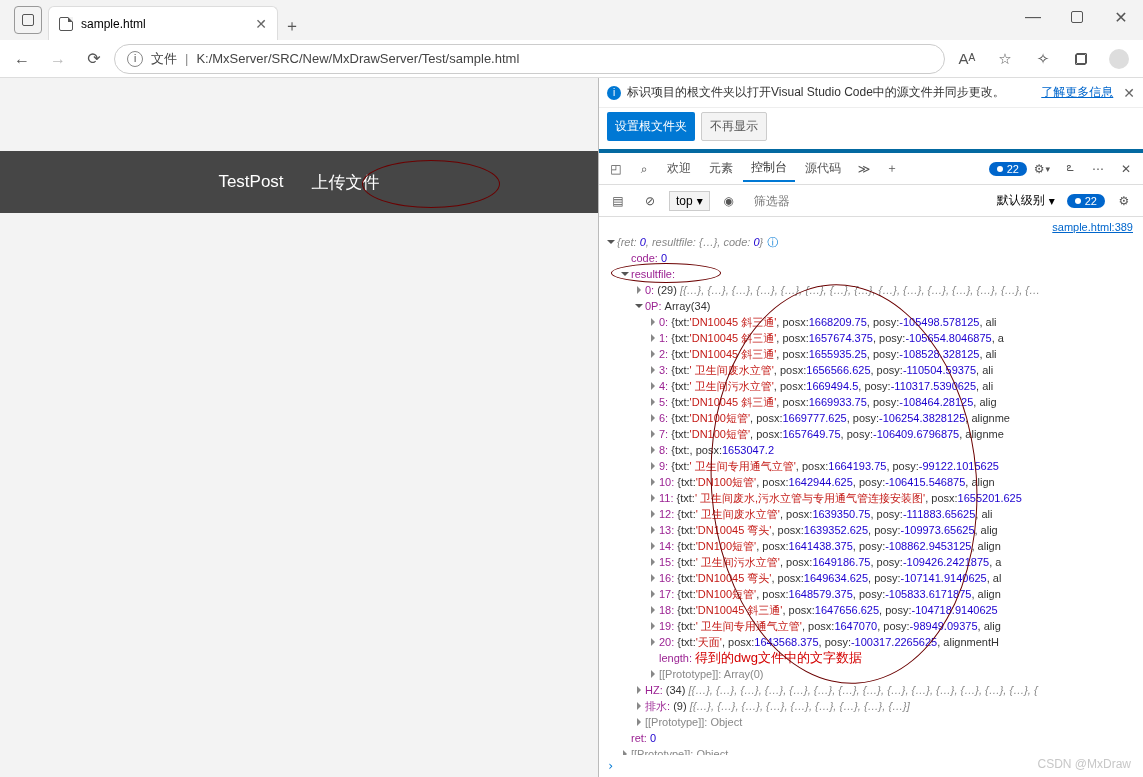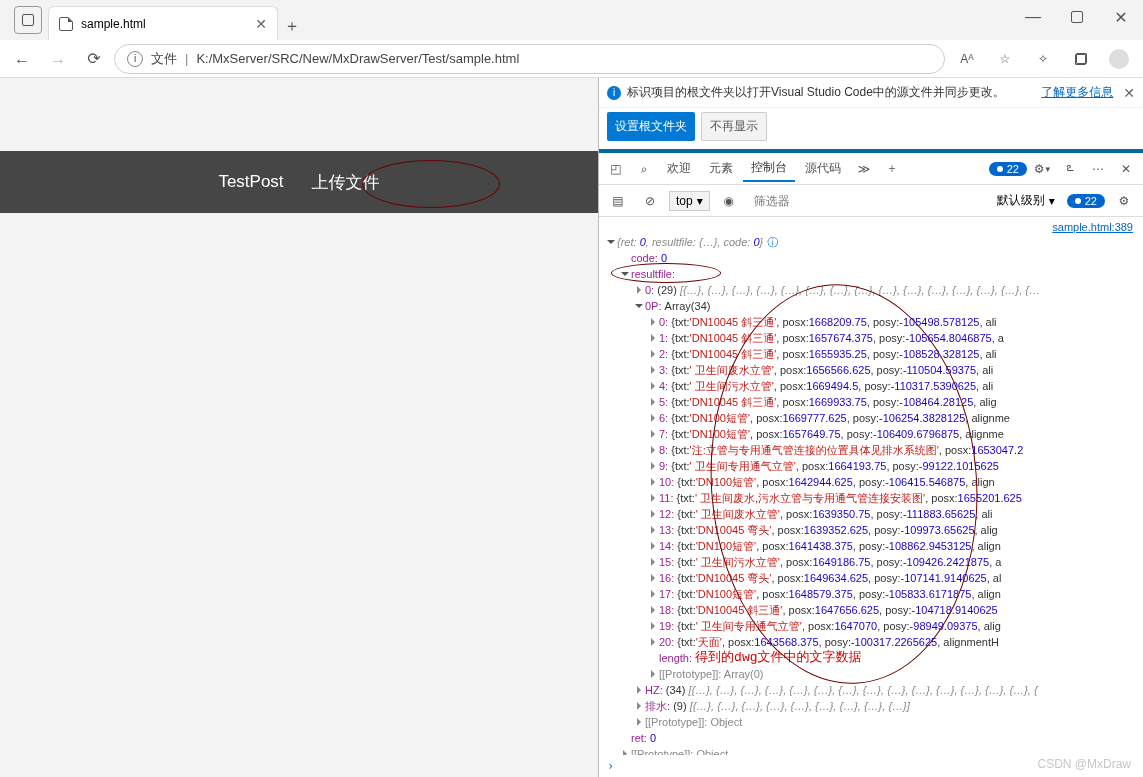--- a/index.html
+++ b/index.html
@@ -15,21 +15,21 @@
 .newtab{width:28px;height:28px;display:flex;align-items:center;justify-content:center;font-size:16px;color:#555}
 .winbtns{position:absolute;right:0;top:0;display:flex}
 .winbtn{width:44px;height:34px;display:flex;align-items:center;justify-content:center;color:#555}
 .addrbar{height:38px;background:#fff;border-bottom:1px solid #ddd;display:flex;align-items:center;padding:0 6px;gap:4px}
 .nav-arrow{width:32px;height:32px;display:flex;align-items:center;justify-content:center;color:#bbb;font-size:16px}
 .nav-arrow.enabled{color:#555}
 .addrbox{flex:1;height:30px;border:1px solid #ccc;border-radius:15px;display:flex;align-items:center;padding:0 12px;font-size:13px;color:#444;gap:8px}
 .addrbox .info-i{width:16px;height:16px;border:1px solid #888;border-radius:50%;display:flex;align-items:center;justify-content:center;font-size:10px}
 .addrbox .sep{color:#888}
 .right-icons{display:flex;align-items:center;gap:2px}
-.ico-btn{width:36px;height:32px;display:flex;align-items:center;justify-content:center;color:#555;font-size:12px}
+.ico-btn{width:36px;height:32px;display:flex;align-items:center;justify-content:center;color:#555;font-size:15px}
 .content{flex:1;display:flex;min-height:0}
 .page-side{flex:1;background:#fff;position:relative;overflow:hidden}
 .page-gray{position:absolute;inset:0;background:#f3f3f3}
 .page-dark{position:absolute;left:0;right:0;top:73px;height:62px;background:#464646;display:flex;align-items:center;justify-content:center;gap:28px;color:#fff;font-size:17px}
 .ellipse{position:absolute;border:1px solid #6b0000;border-radius:50%}
 .dev{width:545px;border-left:1px solid #bbb;background:#fff;display:flex;flex-direction:column;font-size:12px;min-height:0}
 .infobar{display:flex;align-items:center;padding:6px 8px;gap:6px;border-bottom:1px solid #eee;position:relative}
 .infobar .dot{width:14px;height:14px;background:#0078d4;border-radius:50%;color:#fff;font-size:10px;display:flex;align-items:center;justify-content:center}
 .infobar .txt{font-size:12px;color:#333}
 .infobar a{color:#0066cc;text-decoration:underline;margin-left:auto}
@@ -51,21 +51,21 @@
 .console{flex:1;overflow:auto;font-family:Consolas,monospace;font-size:11px;line-height:16px;padding-left:10px;position:relative}
 .row{white-space:nowrap;display:flex;align-items:flex-start}
 .caret{display:inline-block;width:0;height:0;border-left:4px solid #888;border-top:4px solid transparent;border-bottom:4px solid transparent;margin-right:4px;margin-top:4px;flex-shrink:0}
 .caret.open{transform:rotate(90deg);border-left-color:#555}
 .indent1{padding-left:14px}.indent2{padding-left:28px}.indent3{padding-left:42px}
 .k-gray{color:#888;font-style:italic}
 .k-purple{color:#9b2393}
 .k-red{color:#c41a16}
 .k-dark{color:#333}
 .k-num{color:#1c00cf}
-.ann{color:#d40000;font-size:13px;font-family:Liberation Mono, monospace}
+.ann{color:#d40000;font-size:13px;font-family:Liberation Sans, sans-serif}
 .prompt{color:#0078d4;padding:4px 8px;font-family:Consolas,monospace}
 .watermark{position:absolute;right:12px;bottom:6px;color:#c7c7c7;font-size:12px}
 .gear-caret{font-size:9px;margin-left:1px}
 .sq-border{border:1.5px solid #555;width:12px;height:12px;border-radius:2px}
 .dbl-sq{position:relative;width:12px;height:12px}
 .dbl-sq::before,.dbl-sq::after{content:"";position:absolute;border:1.5px solid #555;width:9px;height:9px;border-radius:1px}
 .dbl-sq::before{left:0;bottom:0}.dbl-sq::after{right:0;top:0}
 </style>
 </head>
 <body>
@@ -193,21 +193,21 @@
         <div class="row indent2"><span class="caret open"></span><span class="k-purple">0P:</span>&nbsp;<span class="k-dark">Array(34)</span></div>
         <div id="items">
             <div class="row indent3"><span class="caret"></span><span class="k-purple">0:</span>&nbsp;<span class="k-dark">{txt: </span><span class="k-red">'DN10045 斜三通'</span><span class="k-dark">, posx: </span><span class="k-num">1668209.75</span><span class="k-dark">, posy: </span><span class="k-num">-105498.578125</span><span class="k-dark">, ali</span></div>
             <div class="row indent3"><span class="caret"></span><span class="k-purple">1:</span>&nbsp;<span class="k-dark">{txt: </span><span class="k-red">'DN10045 斜三通'</span><span class="k-dark">, posx: </span><span class="k-num">1657674.375</span><span class="k-dark">, posy: </span><span class="k-num">-105654.8046875</span><span class="k-dark">, a</span></div>
             <div class="row indent3"><span class="caret"></span><span class="k-purple">2:</span>&nbsp;<span class="k-dark">{txt: </span><span class="k-red">'DN10045 斜三通'</span><span class="k-dark">, posx: </span><span class="k-num">1655935.25</span><span class="k-dark">, posy: </span><span class="k-num">-108528.328125</span><span class="k-dark">, ali</span></div>
             <div class="row indent3"><span class="caret"></span><span class="k-purple">3:</span>&nbsp;<span class="k-dark">{txt: </span><span class="k-red">' 卫生间废水立管'</span><span class="k-dark">, posx: </span><span class="k-num">1656566.625</span><span class="k-dark">, posy: </span><span class="k-num">-110504.59375</span><span class="k-dark">, ali</span></div>
             <div class="row indent3"><span class="caret"></span><span class="k-purple">4:</span>&nbsp;<span class="k-dark">{txt: </span><span class="k-red">' 卫生间污水立管'</span><span class="k-dark">, posx: </span><span class="k-num">1669494.5</span><span class="k-dark">, posy: </span><span class="k-num">-110317.5390625</span><span class="k-dark">, ali</span></div>
             <div class="row indent3"><span class="caret"></span><span class="k-purple">5:</span>&nbsp;<span class="k-dark">{txt: </span><span class="k-red">'DN10045 斜三通'</span><span class="k-dark">, posx: </span><span class="k-num">1669933.75</span><span class="k-dark">, posy: </span><span class="k-num">-108464.28125</span><span class="k-dark">, alig</span></div>
             <div class="row indent3"><span class="caret"></span><span class="k-purple">6:</span>&nbsp;<span class="k-dark">{txt: </span><span class="k-red">'DN100短管'</span><span class="k-dark">, posx: </span><span class="k-num">1669777.625</span><span class="k-dark">, posy: </span><span class="k-num">-106254.3828125</span><span class="k-dark">, alignme</span></div>
             <div class="row indent3"><span class="caret"></span><span class="k-purple">7:</span>&nbsp;<span class="k-dark">{txt: </span><span class="k-red">'DN100短管'</span><span class="k-dark">, posx: </span><span class="k-num">1657649.75</span><span class="k-dark">, posy: </span><span class="k-num">-106409.6796875</span><span class="k-dark">, alignme</span></div>
-            <div class="row indent3"><span class="caret"></span><span class="k-purple">8:</span>&nbsp;<span class="k-dark">{txt: </span><span class="k-red">'注:立管与专用通气管连接的位置具体见排水系统图'</span><span class="k-dark">, posx: </span><span class="k-num">1653047.2</span></div>
+            <div class="row indent3"><span class="caret"></span><span class="k-purple">8:</span>&nbsp;<span class="k-dark">{txt: </span><span class="k-dark">, posx: </span><span class="k-num">1653047.2</span></div>
             <div class="row indent3"><span class="caret"></span><span class="k-purple">9:</span>&nbsp;<span class="k-dark">{txt: </span><span class="k-red">' 卫生间专用通气立管'</span><span class="k-dark">, posx: </span><span class="k-num">1664193.75</span><span class="k-dark">, posy: </span><span class="k-num">-99122.1015625</span></div>
             <div class="row indent3"><span class="caret"></span><span class="k-purple">10:</span>&nbsp;<span class="k-dark">{txt: </span><span class="k-red">'DN100短管'</span><span class="k-dark">, posx: </span><span class="k-num">1642944.625</span><span class="k-dark">, posy: </span><span class="k-num">-106415.546875</span><span class="k-dark">, align</span></div>
             <div class="row indent3"><span class="caret"></span><span class="k-purple">11:</span>&nbsp;<span class="k-dark">{txt: </span><span class="k-red">' 卫生间废水,污水立管与专用通气管连接安装图'</span><span class="k-dark">, posx: </span><span class="k-num">1655201.625</span></div>
             <div class="row indent3"><span class="caret"></span><span class="k-purple">12:</span>&nbsp;<span class="k-dark">{txt: </span><span class="k-red">' 卫生间废水立管'</span><span class="k-dark">, posx: </span><span class="k-num">1639350.75</span><span class="k-dark">, posy: </span><span class="k-num">-111883.65625</span><span class="k-dark">, ali</span></div>
             <div class="row indent3"><span class="caret"></span><span class="k-purple">13:</span>&nbsp;<span class="k-dark">{txt: </span><span class="k-red">'DN10045 弯头'</span><span class="k-dark">, posx: </span><span class="k-num">1639352.625</span><span class="k-dark">, posy: </span><span class="k-num">-109973.65625</span><span class="k-dark">, alig</span></div>
             <div class="row indent3"><span class="caret"></span><span class="k-purple">14:</span>&nbsp;<span class="k-dark">{txt: </span><span class="k-red">'DN100短管'</span><span class="k-dark">, posx: </span><span class="k-num">1641438.375</span><span class="k-dark">, posy: </span><span class="k-num">-108862.9453125</span><span class="k-dark">, align</span></div>
             <div class="row indent3"><span class="caret"></span><span class="k-purple">15:</span>&nbsp;<span class="k-dark">{txt: </span><span class="k-red">' 卫生间污水立管'</span><span class="k-dark">, posx: </span><span class="k-num">1649186.75</span><span class="k-dark">, posy: </span><span class="k-num">-109426.2421875</span><span class="k-dark">, a</span></div>
             <div class="row indent3"><span class="caret"></span><span class="k-purple">16:</span>&nbsp;<span class="k-dark">{txt: </span><span class="k-red">'DN10045 弯头'</span><span class="k-dark">, posx: </span><span class="k-num">1649634.625</span><span class="k-dark">, posy: </span><span class="k-num">-107141.9140625</span><span class="k-dark">, al</span></div>
             <div class="row indent3"><span class="caret"></span><span class="k-purple">17:</span>&nbsp;<span class="k-dark">{txt: </span><span class="k-red">'DN100短管'</span><span class="k-dark">, posx: </span><span class="k-num">1648579.375</span><span class="k-dark">, posy: </span><span class="k-num">-105833.6171875</span><span class="k-dark">, align</span></div>
             <div class="row indent3"><span class="caret"></span><span class="k-purple">18:</span>&nbsp;<span class="k-dark">{txt: </span><span class="k-red">'DN10045 斜三通'</span><span class="k-dark">, posx: </span><span class="k-num">1647656.625</span><span class="k-dark">, posy: </span><span class="k-num">-104718.9140625</span></div>

